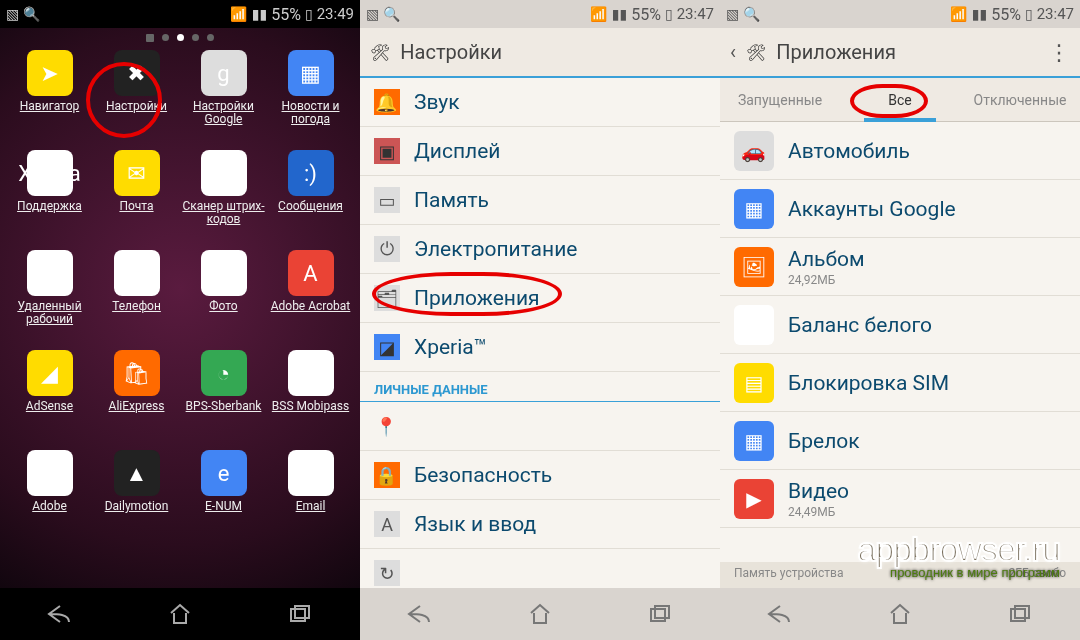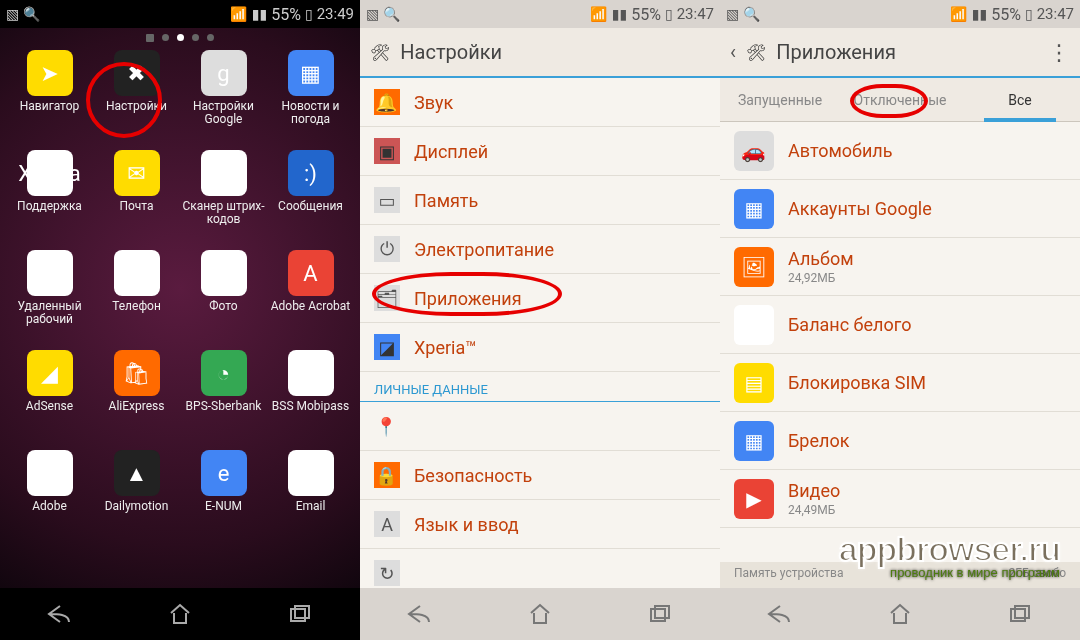--- a/index.html
+++ b/index.html
@@ -16,49 +16,49 @@
   .sb-time { font-size:15px; font-weight:400; }
   
   .p1 { background: radial-gradient(circle at 50% 45%, #5a1b3f 0%, #2a0c1d 65%, #050307 100%); color:#fff; }
   .dots { display:flex; justify-content:center; gap:8px; padding:6px 0 4px; }
   .dot { width:7px; height:7px; border-radius:50%; background:#666; }
   .dot.on { background:#fff; }
   .dot.sq { border-radius:1px; width:8px; height:8px; }
   .grid { display:grid; grid-template-columns: repeat(4, 1fr); gap:4px 0; padding: 4px 6px 0; }
   .app { display:flex; flex-direction:column; align-items:center; text-align:center; font-size:12px; line-height:13px; height:96px; }
   .app .ico { width:46px; height:46px; border-radius:8px; margin-bottom:4px; display:flex; align-items:center; justify-content:center; font-size:22px; color:#fff; position:relative; }
-  .app .lbl { color:#eee; max-width:84px; }
+  .app .lbl { color:#eee; max-width:84px;text-decoration:underline; }
   .navbar { position:absolute; bottom:0; left:0; right:0; height:52px; display:flex; justify-content:space-around; align-items:center; }
   .dark .navbar { background:#000; color:#aaa; }
   .light .navbar { background:#d9d4cf; color:#666; }
   .nav-btn { width:50px; height:36px; display:flex; align-items:center; justify-content:center; }
   
   .p2, .p3 { background: #f4f1ec; color:#333; display:flex; flex-direction:column; }
   .ab { height:50px; display:flex; align-items:center; padding:0 10px; gap:10px; border-bottom:2px solid #3aa0d8; background:#efeae3; }
   .ab .title { font-size:20px; color:#444; }
   .ab .overflow { margin-left:auto; font-size:22px; color:#555; }
   .list { flex:1; overflow:hidden; background:#f7f4ef; }
   .row { display:flex; align-items:center; height:49px; padding:0 14px; border-bottom:1px solid #e1ddd5; gap:14px; }
   .row .ri { width:26px; height:26px; display:flex; align-items:center; justify-content:center; font-size:18px; }
-  .row .rt { font-size:18px; color:#c2410c; }
-  .sect { padding:10px 14px 4px; color:#2c98d1; font-size:13px; border-bottom:1px solid #3aa0d8; }
+  .row .rt { font-size:21px; color:#0c4a6e; }
+  .sect { padding:10px 14px 4px; color:#2c98d1; font-size:13px; border-bottom:1px solid #3aa0d8;font-weight:bold; }
   .tabs { display:flex; height:44px; background:#efeae3; border-bottom:1px solid #ccc6bd; }
   .tab { flex:1; display:flex; align-items:center; justify-content:center; font-size:14px; color:#888; position:relative; }
   .tab.active { color:#333; }
   .tab.active::after { content:""; position:absolute; bottom:-1px; left:20%; right:20%; height:4px; background:#3aa0d8; }
   .applist .row { height:58px; }
   .applist .ri { width:40px; height:40px; border-radius:6px; font-size:20px; color:#fff; }
   .rt2 { font-size:12px; color:#888; margin-top:2px; }
   .foot { position:absolute; bottom:52px; left:0; right:0; height:26px; background:rgba(230,225,215,.9); display:flex; justify-content:space-between; padding:4px 14px; font-size:12px; color:#888; }
   
   .circle { position:absolute; border:4px solid #e60000; border-radius:50%; pointer-events:none; }
   .ellipse { position:absolute; border:4px solid #e60000; border-radius:50%/60%; pointer-events:none; }
   
   .wm { position:absolute; right:20px; bottom:60px; text-align:right; pointer-events:none; font-family: Arial, sans-serif; }
-  .wm .big { font-size:34px; font-weight:700; letter-spacing:-1px; color:#7a705e; -webkit-text-stroke:2px #fff; text-shadow:0 0 4px #fff; }
+  .wm .big { font-size:34px; font-weight:400; letter-spacing:-1px; color:#7a705e; -webkit-text-stroke:2px #fff; text-shadow:0 0 4px #fff; }
   .wm .small { font-size:13px; color:#4d7c0f; text-shadow:0 0 3px #000; margin-top:-4px; }
   
   .bg-y{background:#ffdc00;color:#000}.bg-dk{background:#222}.bg-bl{background:#4285f4}.bg-gr{background:#34a853}.bg-rd{background:#ea4335}.bg-or{background:#ff6a00}.bg-wt{background:#fff;color:#333}.bg-pn{background:#c55}.bg-cy{background:#26c}.bg-lg{background:#ddd;color:#555}
 </style>
 </head>
 <body>
 
 <div class="wrap">
 
 <div class="panel dark p1">
@@ -280,22 +280,22 @@
     </div>
   </div>
   <div class="ab">
     <span style="font-size:20px;color:#555">‹</span>
     <span>🛠</span>
     <span class="title">Приложения</span>
     <span class="overflow">⋮</span>
   </div>
   <div class="tabs" id="tabs">
         <div class="tab">Запущенные</div>
+        <div class="tab active">Все</div>
         <div class="tab">Отключенные</div>
-        <div class="tab active">Все</div>
       </div>
   <div class="list applist" id="apps-list">
         <div class="row">
           <div class="ri bg-lg">🚗</div>
           <div>
             <div class="rt">Автомобиль</div>
           </div>
         </div>
         <div class="row">
           <div class="ri bg-bl">▦</div>

